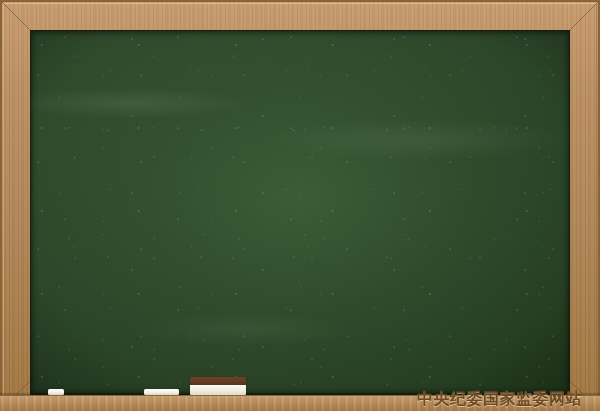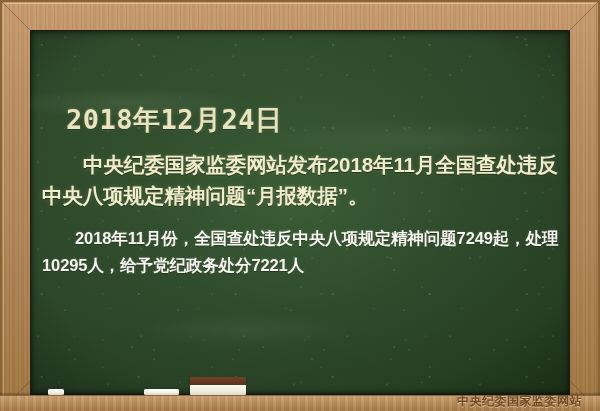--- a/index.html
+++ b/index.html
@@ -202,21 +202,21 @@
   }
   #eraser-felt {
     position:absolute; left:0; top:8px; width:100%; height:10px;
     background:linear-gradient(180deg,#fbfaf1 0%, #efece0 60%, #ddd9c7 100%);
   }
 
   
   #watermark {
     position:absolute;
     right:18px; bottom:1px;
-    font-size:12px;
+    font-size:16px;
     font-weight:bold;
     letter-spacing:0.5px;
     color:#6b4a26;
     text-shadow:0 1px 0 rgba(255,232,198,0.55);
     white-space:nowrap;
   }
 </style>
 </head>
 <body>
 
@@ -243,25 +243,20 @@
   <div class="miter" id="miter-br">
     <svg width="44" height="44" viewBox="0 0 44 44">
       <line x1="44" y1="44" x2="11" y2="11" stroke="rgba(110,74,38,0.55)" stroke-width="1"></line>
     </svg>
   </div>
 
   <div id="chalkboard">
     <div id="chalk-dust"></div>
     <div id="chalk-smears"></div>
 
-    <div id="text-block">
-      <div id="date-line">2018年12月24日</div>
-      <div id="headline">中央纪委国家监委网站发布2018年11月全国查处违反中央八项规定精神问题“月报数据”。</div>
-      <div id="body-paragraph">2018年11月份，全国查处违反中央八项规定精神问题7249起，处理10295人，给予党纪政务处分7221人</div>
-    </div>
   </div>
 
   <div id="ledge-shadow"></div>
   <div class="chalk-stick" id="chalk-small"></div>
   <div class="chalk-stick" id="chalk-long"></div>
   <div id="eraser">
     <div id="eraser-top"></div>
     <div id="eraser-felt"></div>
   </div>
 

